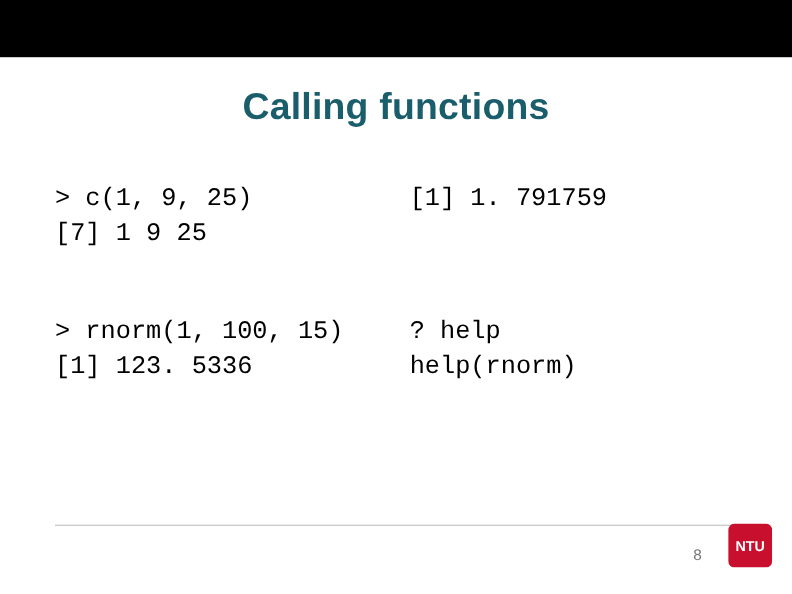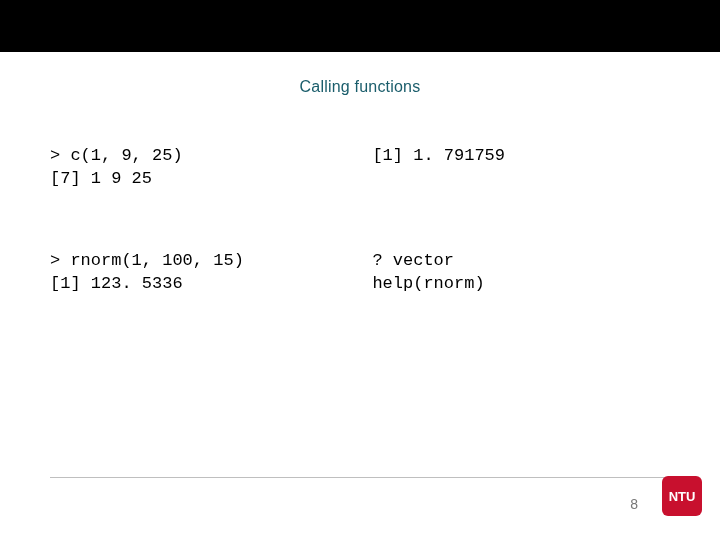--- a/index.html
+++ b/index.html
@@ -11,23 +11,23 @@
     position: relative;
     overflow: hidden;
   }
   .top-band {
     width: 100%;
     height: 52px;
     background: #000000;
   }
   .title {
     text-align: center;
-    font-size: 16px;
+    font-size: 34px;
     color: #1a5d6b;
-    font-weight: 400;
+    font-weight: 700;
     margin-top: 26px;
     letter-spacing: 0.2px;
   }
   .content {
     margin-top: 48px;
     padding: 0 50px;
   }
   .row {
     display: flex;
     margin-bottom: 58px;
@@ -36,21 +36,21 @@
     flex: 1;
   }
   .col.left {
     flex: 0 0 52%;
   }
   .col.right {
     flex: 0 0 48%;
   }
   .codeline {
     font-family: "Courier New", Courier, monospace;
-    font-size: 17px;
+    font-size: 23px;
     color: #000000;
     line-height: 1.38;
     white-space: pre;
   }
   .footer-line {
     position: absolute;
     left: 50px;
     right: 50px;
     bottom: 62px;
     height: 1px;
@@ -88,21 +88,21 @@
     <div class="col right">
       <div class="codeline">[1] 1. 791759</div>
     </div>
   </div>
   <div class="row">
     <div class="col left">
       <div class="codeline">&gt; rnorm(1, 100, 15)</div>
       <div class="codeline">[1] 123. 5336</div>
     </div>
     <div class="col right">
-      <div class="codeline">? vector</div>
+      <div class="codeline">? help</div>
       <div class="codeline">help(rnorm)</div>
     </div>
   </div>
 </div>
 
 <div class="footer-line"></div>
 <div class="page-number">8</div>
 
 <div class="logo">
   <svg width="40" height="40" viewBox="0 0 40 40">

